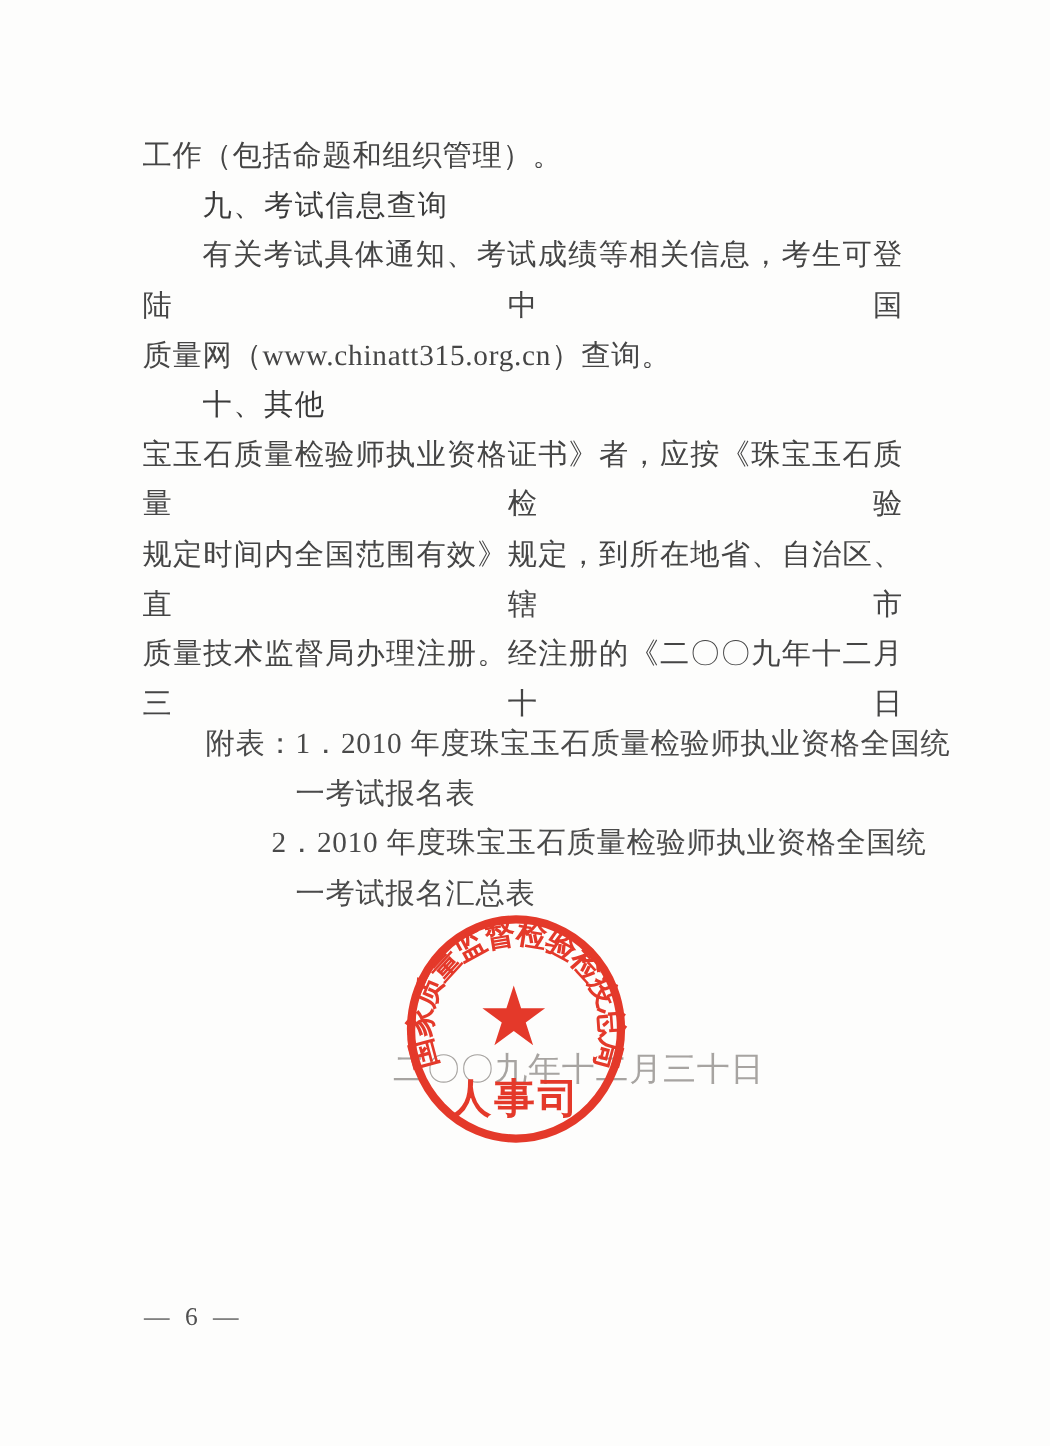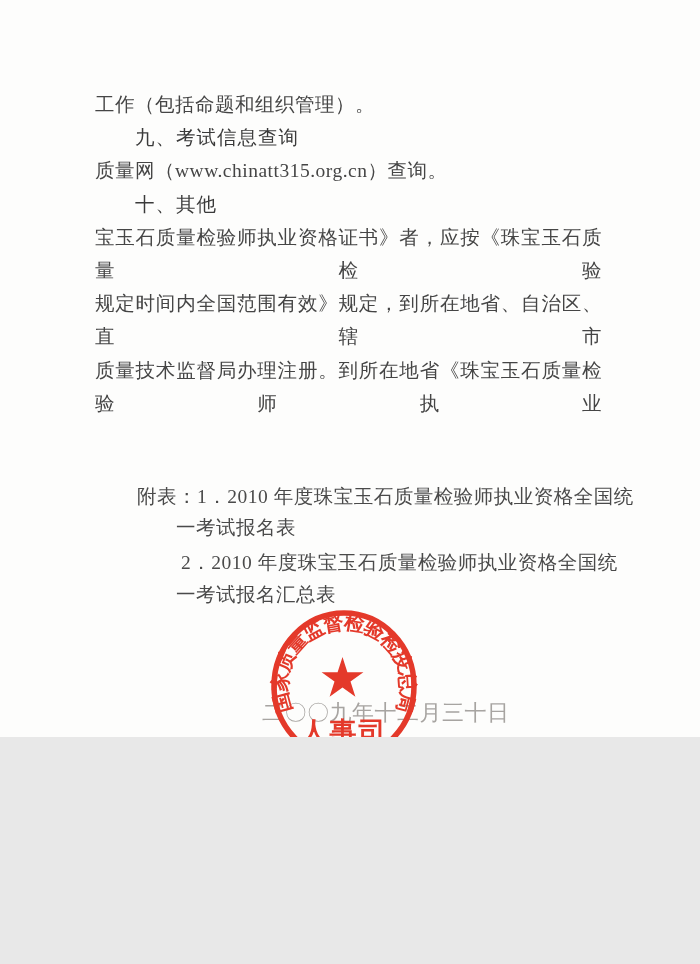--- a/index.html
+++ b/index.html
@@ -1,18 +1,18 @@
 <!DOCTYPE html>
 <html><head>
 <meta charset="utf-8">
 <style>
   html,body{margin:0;padding:0;background:#e8e8e8;}
   .page{
     position:relative;
-    width:700px;height:737px;
+    width:700px;height:964px;
     background:#fdfdfc;
     overflow:hidden;
     font-family:"Liberation Serif","DejaVu Serif",serif;
     color:#454545;
   }
   .body-text{
     position:absolute;
     left:95px;top:88px;
     width:507px;
     font-size:19.5px;
@@ -33,21 +33,21 @@
   }
   .attach-block{
     position:absolute;
     left:137px;top:480px;
     width:480px;
     font-size:19.5px;
     line-height:33.2px;
     letter-spacing:0.5px;
     color:#4a4a4a;
   }
-  .attach-cont{margin-left:39px;font-family:Liberation Mono, monospace;}
+  .attach-cont{margin-left:60px;}
   .attach-item2{margin-left:44px;}
   .date-line{
     position:absolute;
     left:262px;top:698px;
     font-size:22px;
     letter-spacing:0.5px;
     color:#a7a4a1;
     z-index:1;
     white-space:nowrap;
   }
@@ -78,25 +78,26 @@
   }
 </style>
 </head>
 <body>
 
 <div class="page">
 
   <div class="body-text">
     <div class="line">工作（包括命题和组织管理）。</div>
     <div class="line heading indent">九、考试信息查询</div>
+    <div class="jline indent">有关考试具体通知、考试成绩等相关信息，考生可登陆中国</div>
     <div class="line">质量网（www.chinatt315.org.cn）查询。</div>
     <div class="line heading indent">十、其他</div>
     <div class="jline">宝玉石质量检验师执业资格证书》者，应按《珠宝玉石质量检验</div>
     <div class="jline">规定时间内全国范围有效》规定，到所在地省、自治区、直辖市</div>
-    <div class="jline">质量技术监督局办理注册。到所在地省《珠宝玉石质量检验师执业</div>
+    <div class="jline">质量技术监督局办理注册。经注册的《二〇〇九年十二月三十日</div>
   </div>
 
   <div class="attach-block">
     <div class="line"><span>附表：</span><span>1．2010 年度珠宝玉石质量检验师执业资格全国统</span></div>
     <div class="line attach-cont">一考试报名表</div>
     <div class="line attach-item2">2．2010 年度珠宝玉石质量检验师执业资格全国统</div>
     <div class="line attach-cont">一考试报名汇总表</div>
   </div>
 
   <div class="date-line">二〇〇九年十二月三十日</div>

